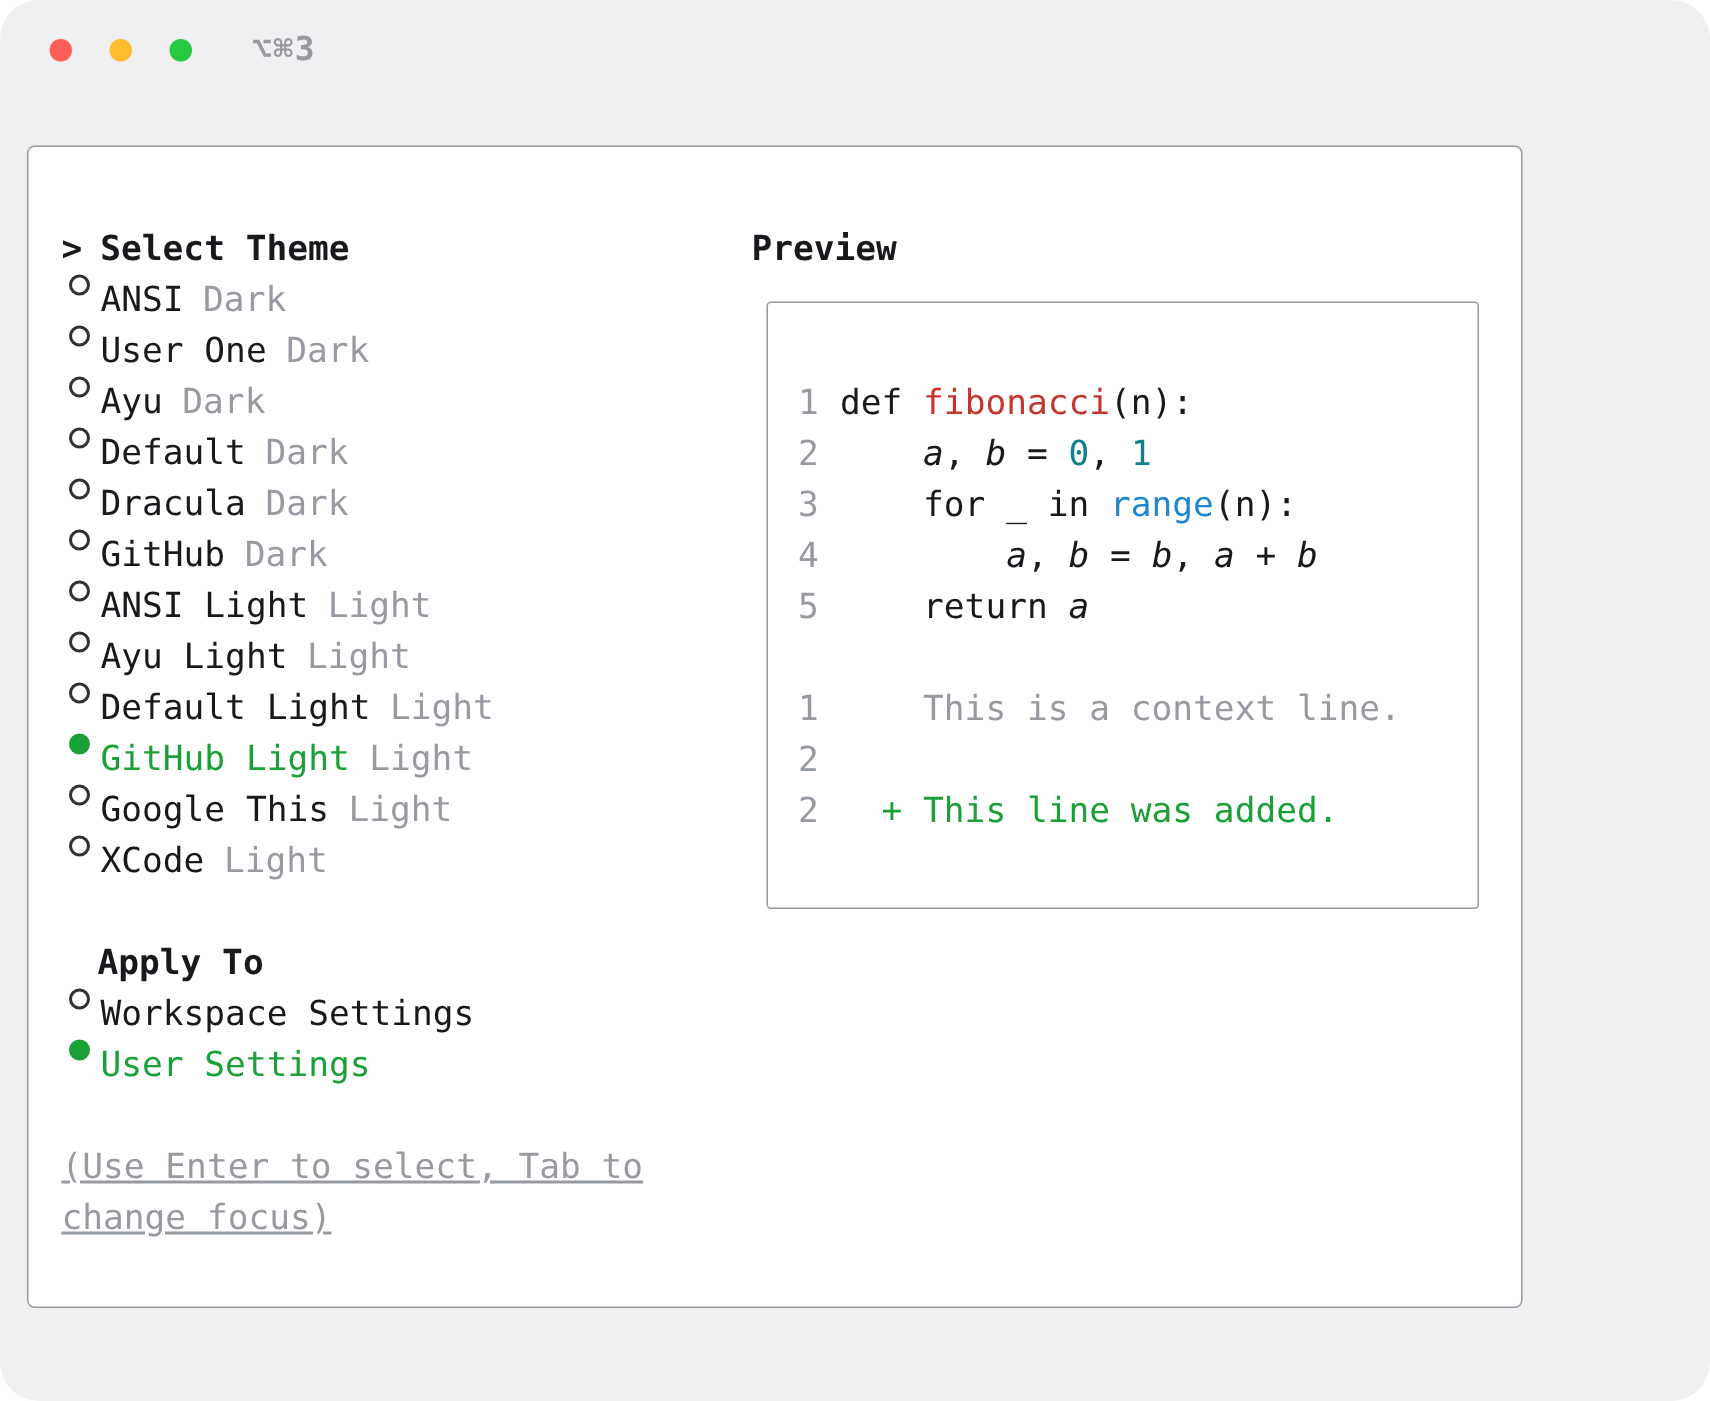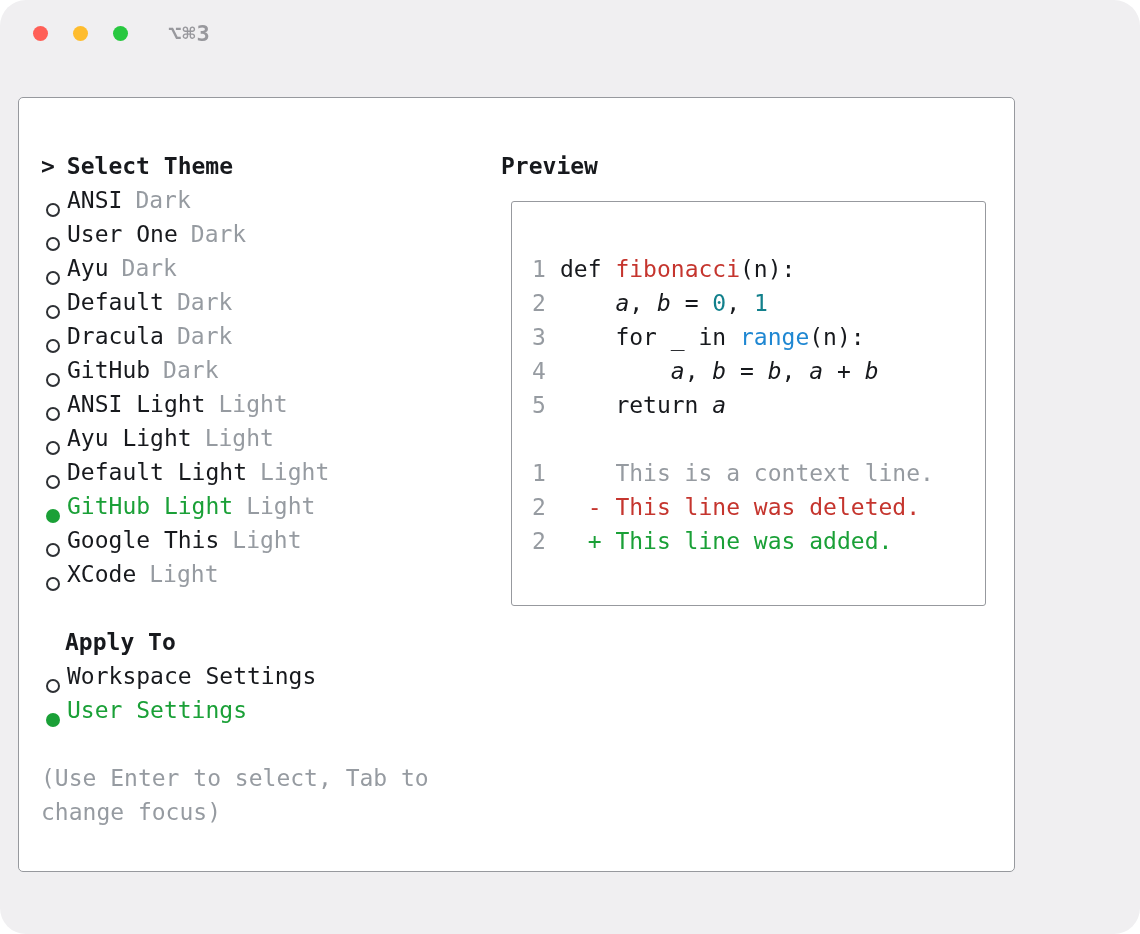--- a/index.html
+++ b/index.html
@@ -32,37 +32,38 @@
     font-size: 23px;
     line-height: 34px;
   }
   .left-col { width: 460px; flex: none; }
   .right-col { flex: 1; }
 
   .trow { height: 34px; display: flex; align-items: center; white-space: pre; }
   .bold { font-weight: bold; }
   .title-text { margin-left: 12px; }
 
-  .option { height: 34px; display: flex; align-items: flex-end; padding-left: 5px; cursor: default; }
+  .option { height: 34px; display: flex; align-items: flex-start; padding-left: 5px; cursor: default; }
   .radio {
     width: 14px; height: 14px; border-radius: 50%;
     border: 2px solid #2e3135; margin-right: 7px; flex: none;
   }
   .radio.on { border: none; background: var(--green); }
   .opt-name { white-space: pre; }
   .opt-name.sel { color: var(--green); }
   .variant { color: var(--gray); margin-left: 13px; white-space: pre; }
 
   .apply-section { margin-top: 34px; }
   .apply-title { padding-left: 24px; }
 
   .help {
     margin-top: 34px;
     width: 420px;
     color: var(--gray);
+    text-decoration: underline;
   }
 
   
   .preview-box {
     margin-left: 10px; margin-top: 18px;
     width: 475px; height: 405px;
     border: 1.6px solid #97999e;
     border-radius: 3px;
     padding: 50px 0 0 20px;
     background: #ffffff;
@@ -181,20 +182,20 @@
       <div class="trow bold">Preview</div>
       <div class="preview-box">
         <div>
             <div class="code-line"><span class="lnum">1</span><span><span class="t-plain">def </span><span class="t-red">fibonacci</span><span class="t-plain">(n):</span></span></div>
             <div class="code-line"><span class="lnum">2</span><span><span class="t-plain">    </span><span class="t-var">a</span><span class="t-plain">, </span><span class="t-var">b</span><span class="t-plain"> = </span><span class="t-teal">0</span><span class="t-plain">, </span><span class="t-teal">1</span></span></div>
             <div class="code-line"><span class="lnum">3</span><span><span class="t-plain">    for _ in </span><span class="t-blue">range</span><span class="t-plain">(n):</span></span></div>
             <div class="code-line"><span class="lnum">4</span><span><span class="t-plain">        </span><span class="t-var">a</span><span class="t-plain">, </span><span class="t-var">b</span><span class="t-plain"> = </span><span class="t-var">b</span><span class="t-plain">, </span><span class="t-var">a</span><span class="t-plain"> + </span><span class="t-var">b</span></span></div>
             <div class="code-line"><span class="lnum">5</span><span><span class="t-plain">    return </span><span class="t-var">a</span></span></div>
             <div class="code-line"><span class="lnum"></span><span></span></div>
             <div class="code-line"><span class="lnum">1</span><span><span class="t-gray">    This is a context line.</span></span></div>
-            <div class="code-line"><span class="lnum">2</span><span><span class="t-red">  - This line was deleted.</span></span></div>
+            <div class="code-line"><span class="lnum">2</span></div>
             <div class="code-line"><span class="lnum">2</span><span><span class="t-green">  + This line was added.</span></span></div>
           </div>
       </div>
     </div>
 
   </div>
 </div>
 
 </body></html>

